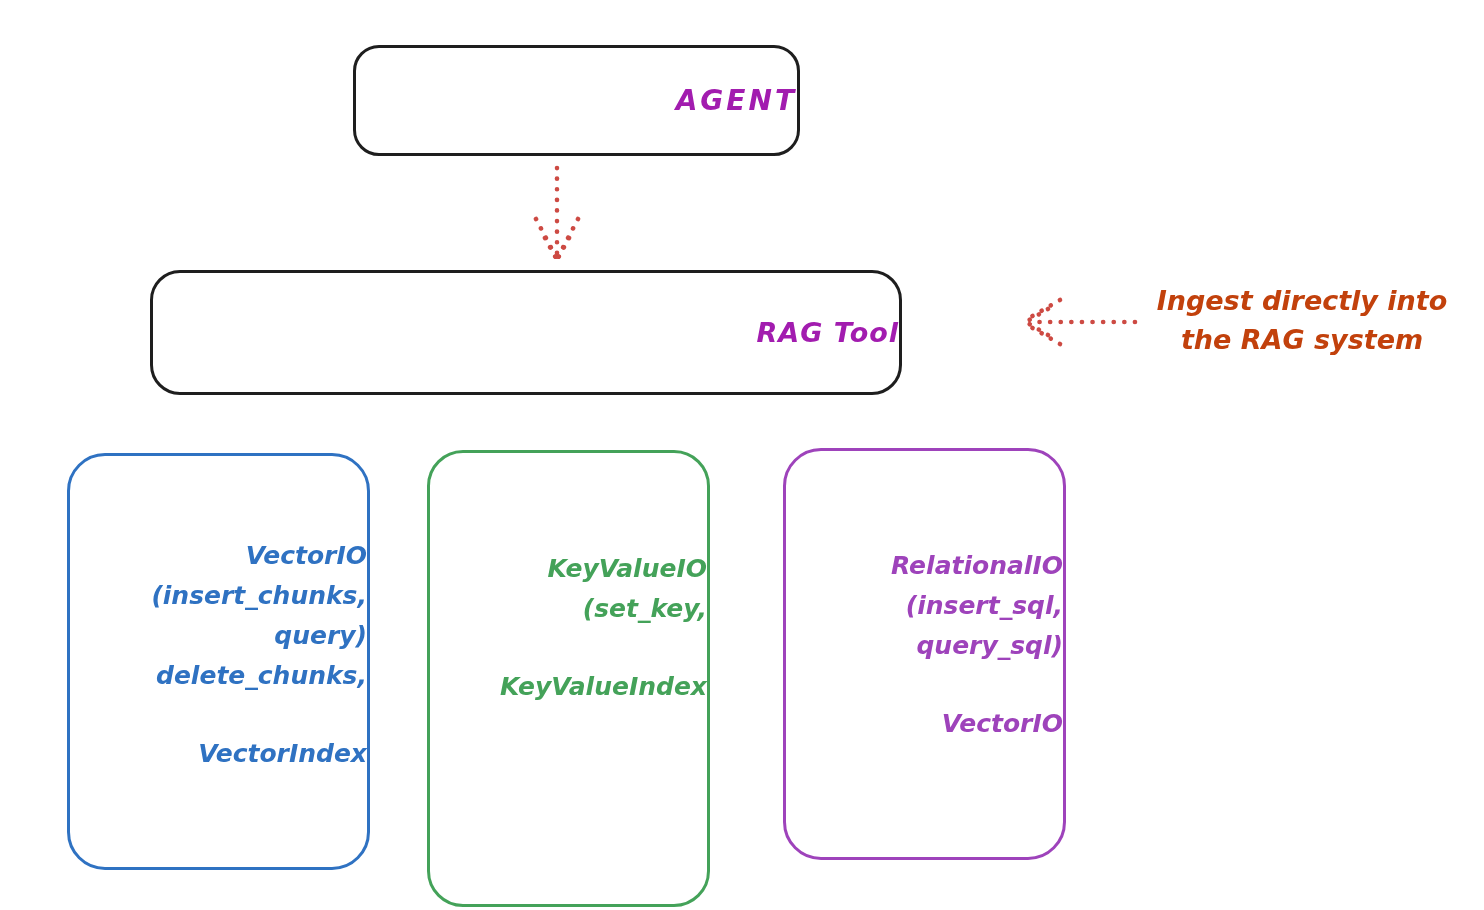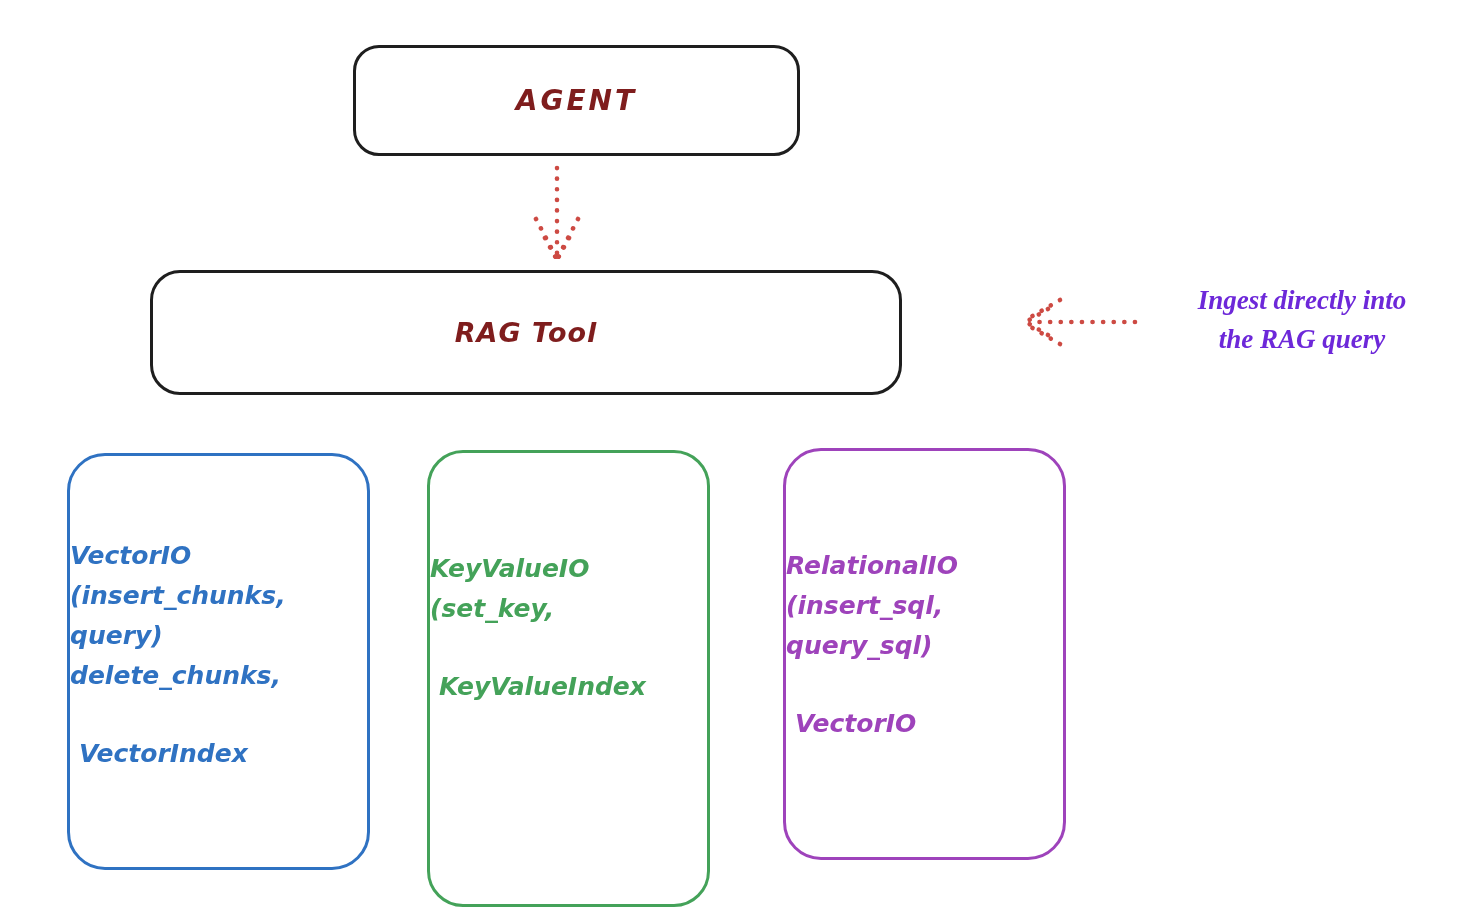--- a/index.html
+++ b/index.html
@@ -15,21 +15,22 @@
   .box {
     position: absolute;
     background: #ffffff;
     display: flex;
     align-items: center;
     justify-content: center;
     box-sizing: border-box;
   }
   .box.black {
     border: 3.5px solid #1e1e1e;
-    color: #7f1d1d;
+    color: #a21caf;
+    justify-content: flex-end;
   }
   .agent-box {
     left: 353px; top: 45px; width: 447px; height: 111px;
     border-radius: 26px;
   }
   .agent-label {
     font-size: 28px; font-weight: 700; letter-spacing: 3px; font-style: italic;
   }
   .rag-box {
     left: 150px; top: 270px; width: 752px; height: 125px;
@@ -48,21 +49,21 @@
   .store-box {
     border-width: 3.5px; border-style: solid;
     align-items: flex-start;
   }
   .store-box.vector   { left: 67px;  top: 453px; width: 303px; height: 417px; border-radius: 38px; }
   .store-box.keyvalue { left: 427px; top: 450px; width: 283px; height: 457px; border-radius: 36px; }
   .store-box.relational { left: 783px; top: 448px; width: 283px; height: 412px; border-radius: 38px; }
 
   .store-text {
     width: 100%;
-    text-align: left;
+    text-align: right;
     font-size: 25px; font-weight: 600; font-style: italic;
     line-height: 40px;
   }
   .vector .store-text   { padding-top: 80px; }
   .keyvalue .store-text { padding-top: 96px; }
   .relational .store-text { padding-top: 95px; }
   .store-index { margin-top: 38px; margin-left: 9px; }
 
   .dotted { fill: none; stroke-linecap: round; stroke-width: 4.6px; stroke-dasharray: 0.1 10.5; }
 </style>
@@ -91,23 +92,23 @@
   </svg>
 
   <div class="box black agent-box">
     <span class="agent-label">AGENT</span>
   </div>
 
   <div class="box black rag-box">
     <span class="rag-label">RAG Tool</span>
   </div>
 
-  <div class="annotation" style="color: #6d28d9; font-family: Liberation Serif, serif;">
+  <div class="annotation" style="color: #c2410c;">
     <div>Ingest directly into</div>
-    <div>the RAG query</div>
+    <div>the RAG system</div>
   </div>
 
   <div class="box store-box vector" style="border-color: rgb(47, 114, 194);">
     <div class="store-text" style="color: rgb(47, 114, 194);">
       <div class="store-lines">
         <div>VectorIO</div>
         <div>(insert_chunks,</div>
         <div>query)</div>
         <div>delete_chunks,</div>
       </div>

